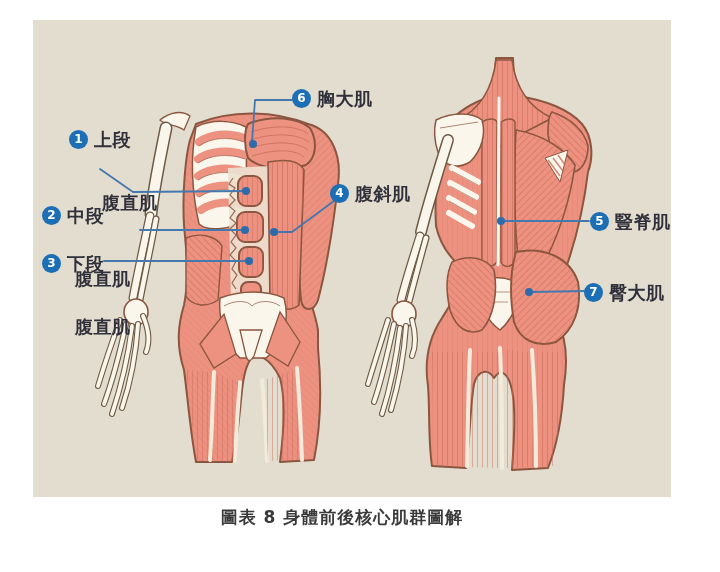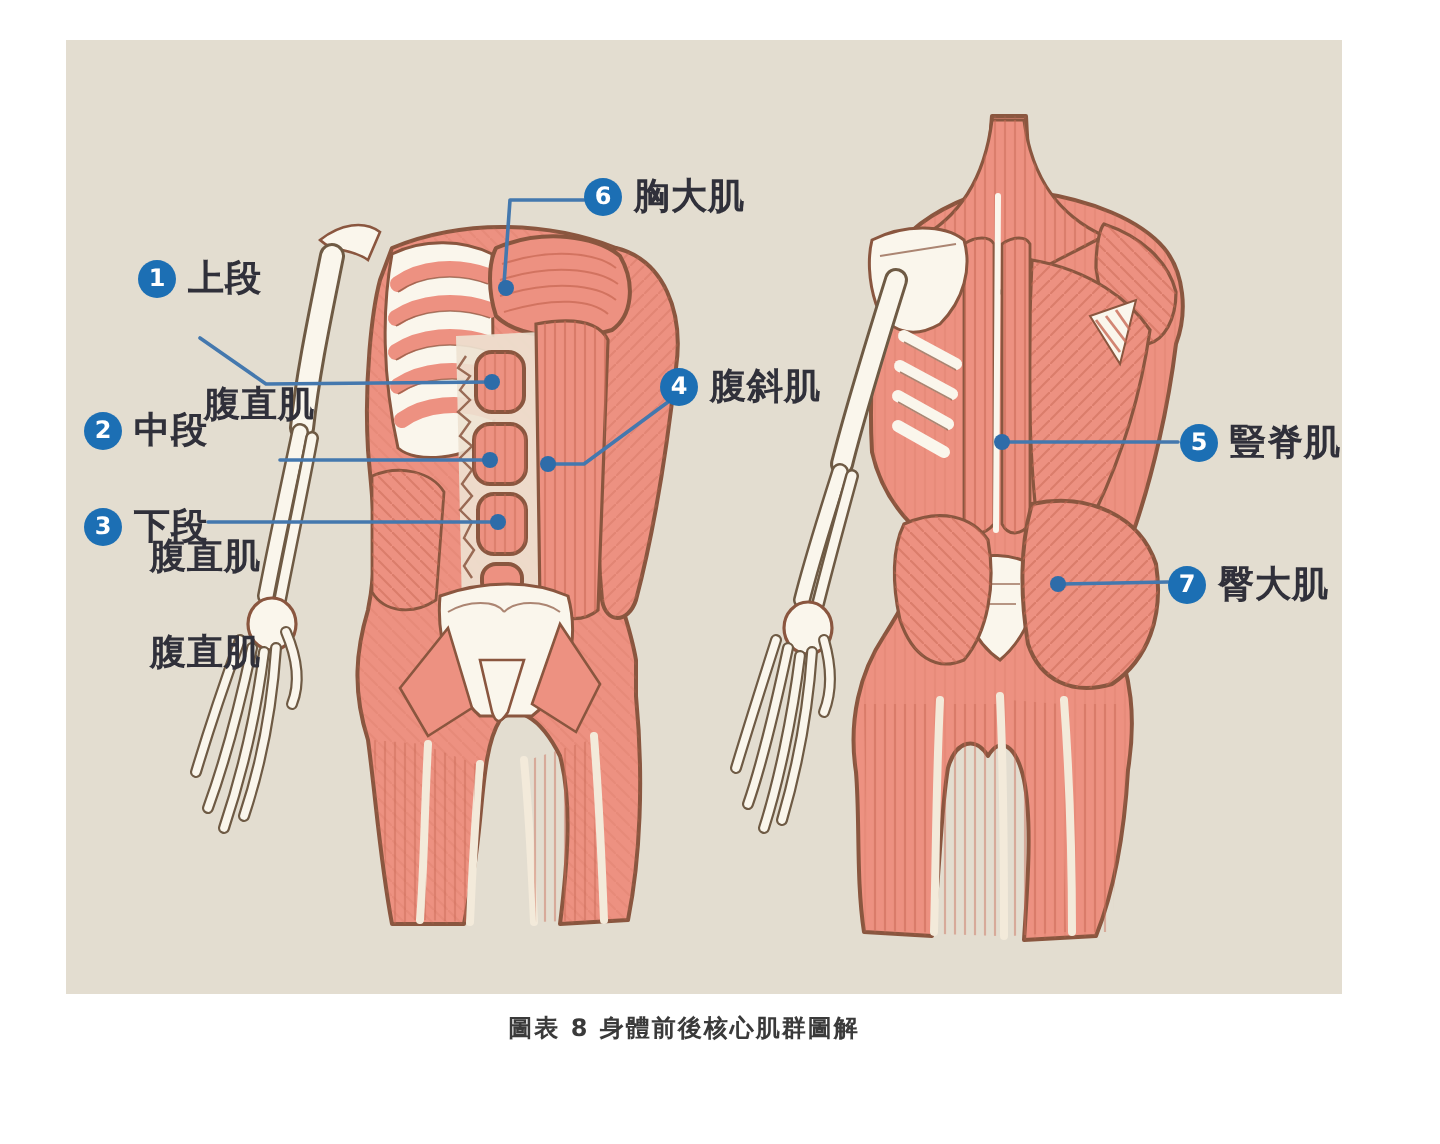--- a/index.html
+++ b/index.html
@@ -8,21 +8,21 @@
   #panel{position:absolute;left:33px;top:20px;width:638px;height:477px;background:#E3DDD0;}
   #art{position:absolute;left:0;top:0;width:720px;height:572px;pointer-events:none;}
   .label{position:absolute;display:flex;gap:6px;align-items:flex-start;
          font-size:18px;font-weight:700;color:#30303A;line-height:23px;letter-spacing:.5px;}
   .badge{width:19px;height:19px;border-radius:50%;background:#1C6FB4;color:#ffffff;
          font-size:12px;font-weight:700;display:flex;align-items:center;justify-content:center;
          margin-top:2px;flex:none;letter-spacing:0;}
   .ltext{display:flex;flex-direction:column;}
   .l2{margin-left:8px;margin-top:40px;}
   #caption{position:absolute;left:0;top:506px;width:684px;text-align:center;
-           font-size:12px;font-weight:700;color:#3A3A3A;letter-spacing:1px;}
+           font-size:17px;font-weight:700;color:#3A3A3A;letter-spacing:1px;}
 </style>
 </head>
 <body>
 
 <div id="stage">
   <div id="panel"></div>
 
   <svg id="art" viewBox="0 0 720 572">
     <defs>
       <pattern id="fV" width="5" height="12" patternUnits="userSpaceOnUse">

